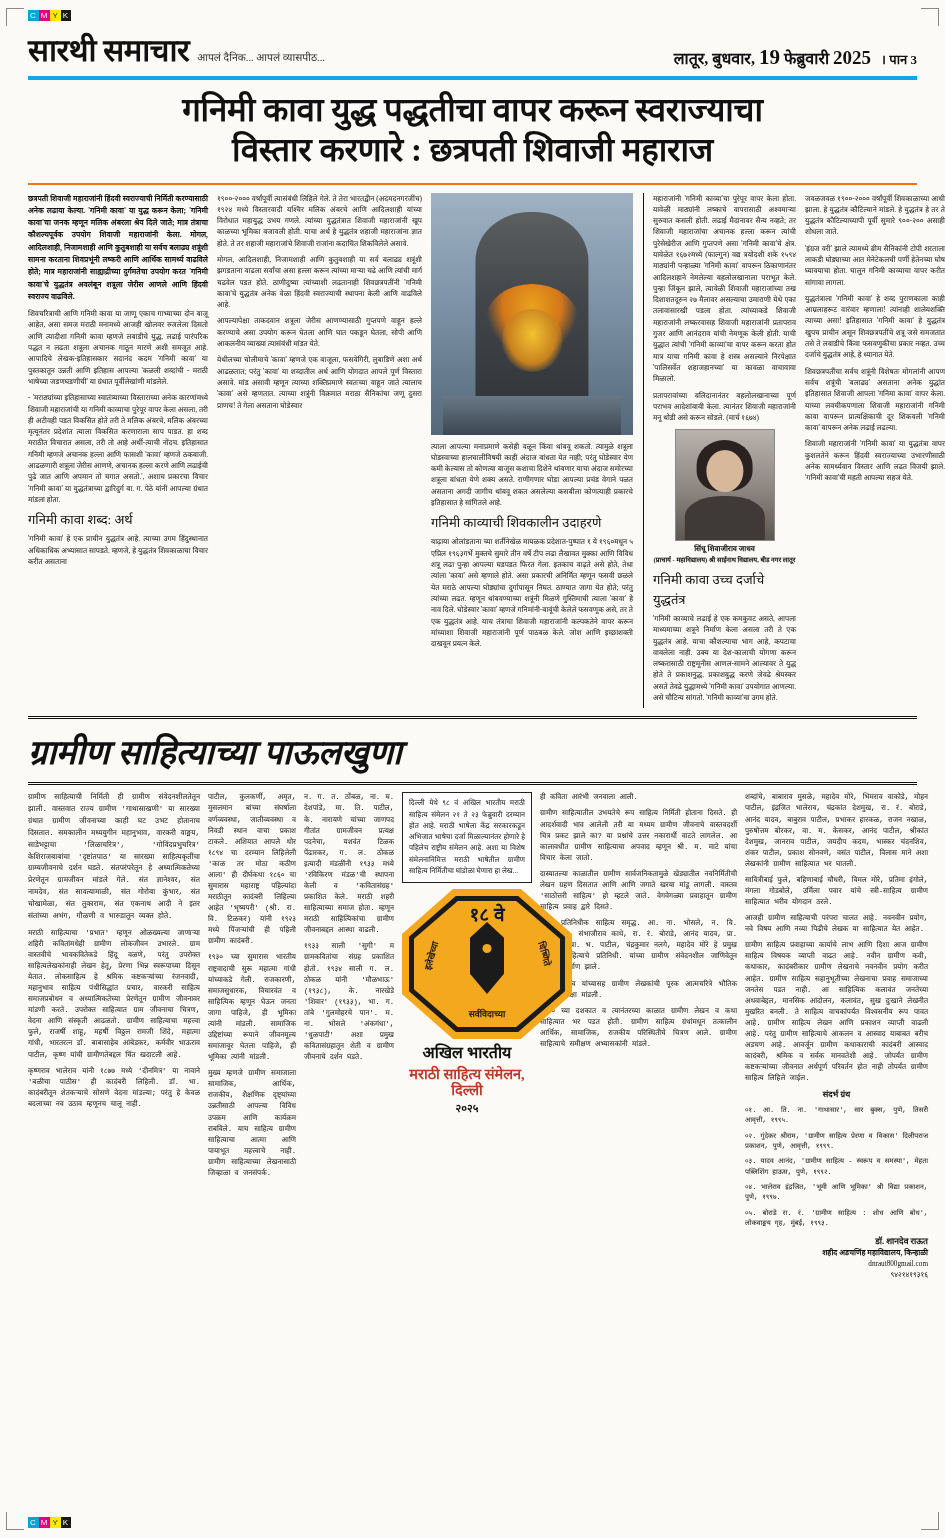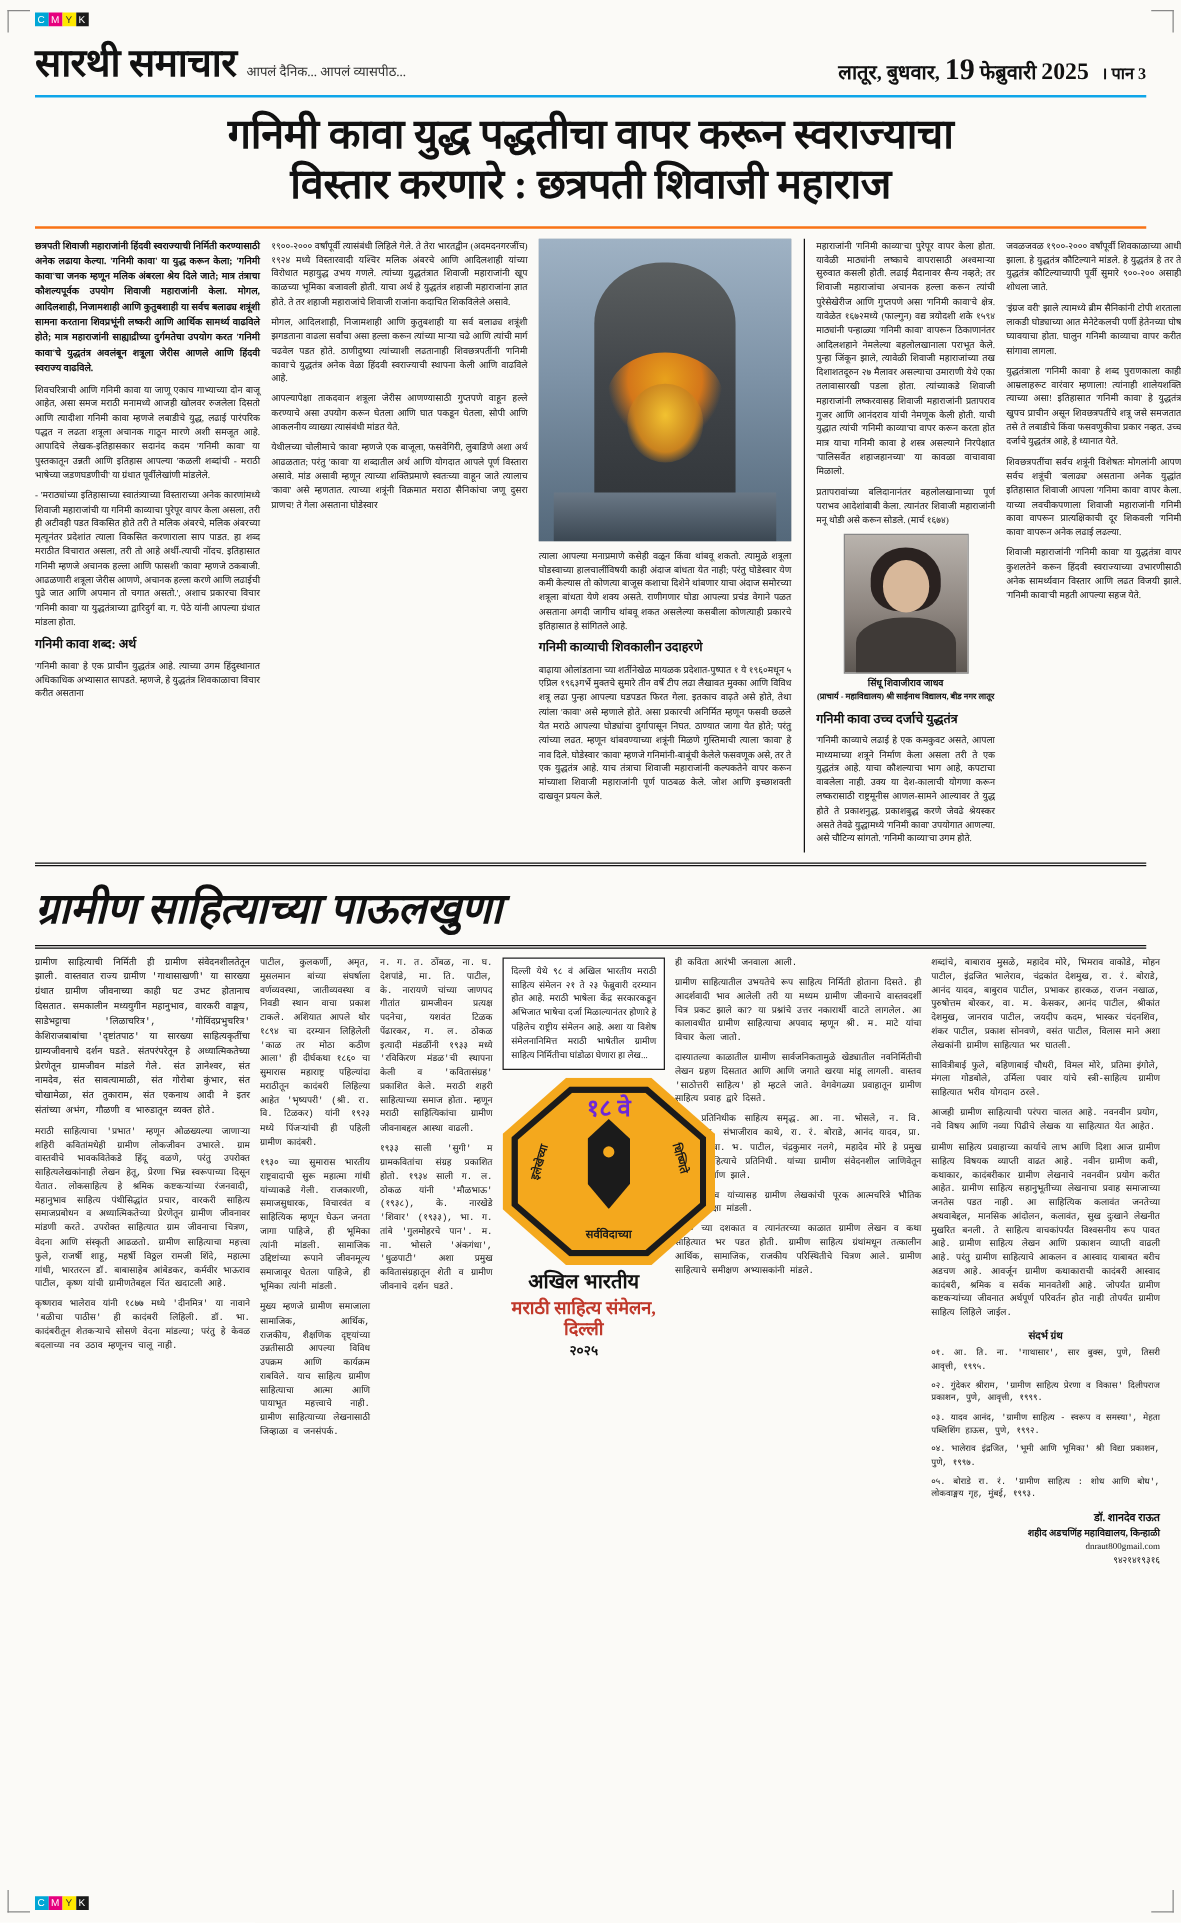--- a/index.html
+++ b/index.html
@@ -45,33 +45,33 @@
 
   .inner {
     position:absolute;
     left: 28px; top: 28px;
     width: 889px; height: 1482px;
   }
 
   
   .masthead {
     display:flex; align-items: flex-end; justify-content: space-between;
-    border-bottom: 2px solid #0ea5e9;
+    border-bottom: 4px solid #0ea5e9;
     padding-bottom: 6px;
   }
   .mast-left { display:flex; align-items: baseline; gap: 8px; }
   .mast-title {
     font-size: 31px; font-weight: bold; letter-spacing: -0.5px;
     font-family:"Liberation Serif", serif;
   }
   .mast-tag { font-size: 10.5px; color:#333; }
   .mast-right {
     font-size: 16px; font-weight: bold; display:flex; align-items:baseline; gap:4px;
   }
-  .mast-right .date-num { font-size: 24px; text-align: right; }
+  .mast-right .date-num { font-size: 21px; text-align: right; }
   .mast-right .year { font-size: 19px; }
   .mast-right .page-no { font-size: 13px; font-weight: bold; margin-left: 6px;}
 
   
   .headline-wrap {
     border-bottom: 2px solid #f97316;
     padding: 10px 0 12px 0;
   }
   .headline {
     text-align:center;
@@ -93,22 +93,22 @@
   .col { font-size: 7.3px; line-height: 1.55; text-align: justify; }
   .col p { margin: 0 0 5px 0; }
   .intro {
     font-weight: bold;
     font-size: 7.6px;
     line-height: 1.62;
     text-align: justify;
     margin: 0 0 7px 0;
   }
   .subhead {
-    font-weight: bold;
-    font-size: 10px;
+    font-weight: normal;
+    font-size: 13px;
     margin: 4px 0 3px 0;
     text-align: left;
   }
   .subhead.center { text-align:left; }
   .vrule { background:#111; width:1px; margin: 0 auto; }
 
   
   .photo {
     width: 100%;
     height: 242px;
@@ -243,21 +243,21 @@
     width: 34px; height: 72px;
     background: #1b1b1b;
     clip-path: polygon(50% 0%, 100% 22%, 100% 72%, 50% 100%, 0% 72%, 0% 22%);
   }
   .logo .nib i {
     position:absolute; left:50%; top:30%; transform:translateX(-50%);
     width: 9px; height: 9px; border-radius:50%; background:#f4a81d;
   }
   .logo .num {
     position:absolute; left: 50%; top: 11px; transform:translateX(-50%);
-    font-size: 19px; font-weight:bold; color:#6d28d9;
+    font-size: 19px; font-weight:bold; color:#0f172a;
   }
   .logo .ring-text {
     position:absolute; inset: 14px;
     font-size: 9px; color:#1b1b1b; font-weight:bold;
   }
   .logo .rt { position:absolute; white-space:nowrap; }
   .logo .rt1 { left: 2px; top: 38%; transform: rotate(-74deg); }
   .logo .rt2 { right: 2px; top: 36%; transform: rotate(74deg); }
   .logo .rt3 { left: 50%; bottom: 3px; transform: translateX(-50%); }
   .logo-title {

